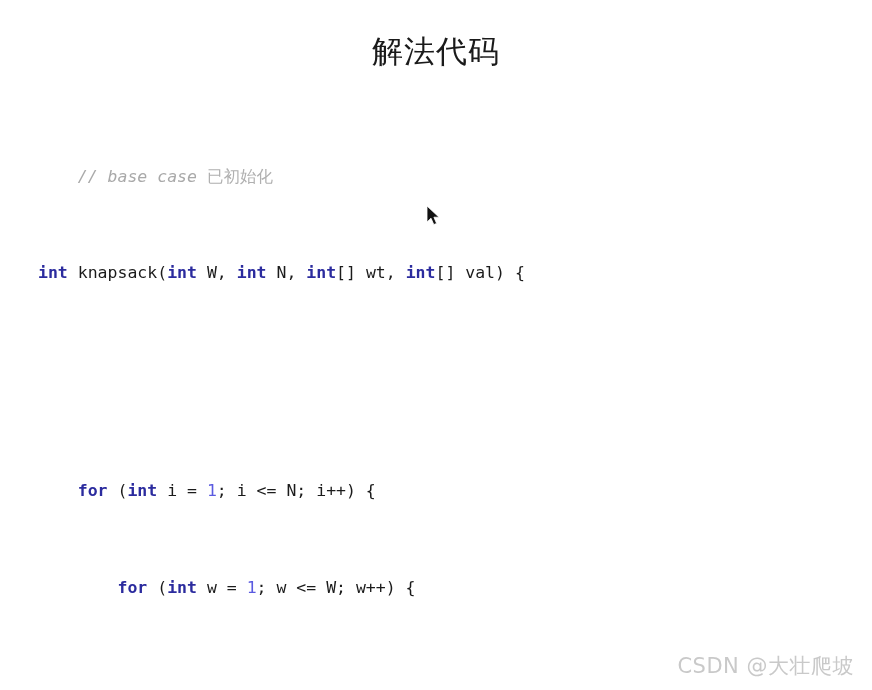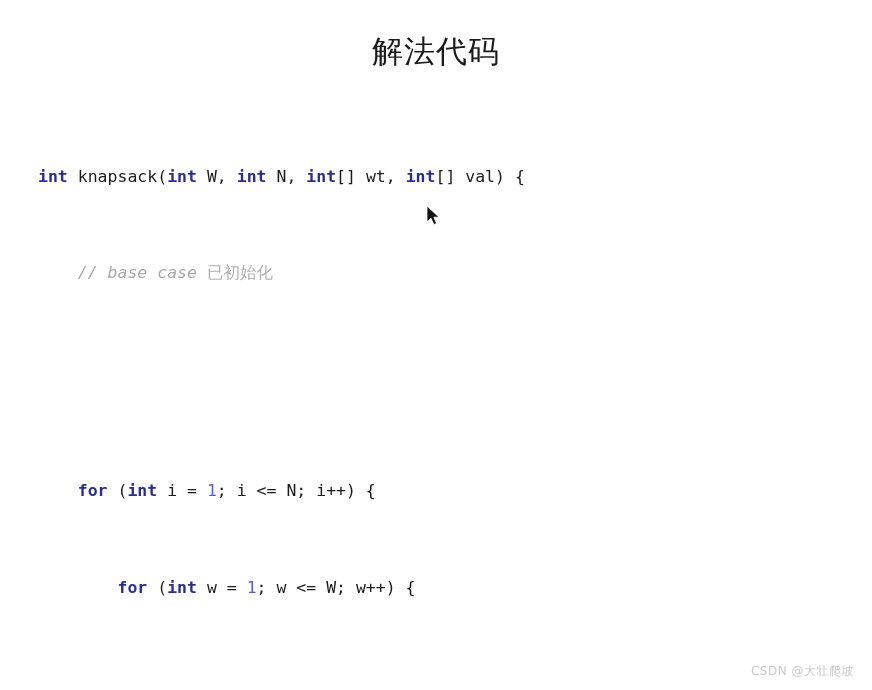--- a/index.html
+++ b/index.html
@@ -84,38 +84,38 @@
     height: 22px;
     pointer-events: none;
   }
 
   
   .watermark {
     position: absolute;
     right: 18px;
     bottom: 10px;
     font-family: "DejaVu Sans", "Liberation Sans", sans-serif;
-    font-size: 12px;
+    font-size: 21px;
     color: #c9c9c9;
     letter-spacing: 0.5px;
     white-space: nowrap;
   }
 </style>
 </head>
 <body>
 
 <div class="page">
 
   <div class="slide-title">解法代码</div>
 
   <div class="code-block">
 
+    <div class="code-line">    <span class="cmt">// base case </span><span class="cmt-cjk">已初始化</span></div>
+
     <div class="code-line"><span class="kw">int</span> knapsack(<span class="kw">int</span> W, <span class="kw">int</span> N, <span class="kw">int</span>[] wt, <span class="kw">int</span>[] val) {</div>
-
-    <div class="code-line">    <span class="cmt">// base case </span><span class="cmt-cjk">已初始化</span></div>
 
 
     <div class="code-line blank"> </div>
 
     <div class="code-line">    <span class="kw">for</span> (<span class="kw">int</span> i = <span class="num">1</span>; i &lt;= N; i++) {</div>
 
     <div class="code-line">        <span class="kw">for</span> (<span class="kw">int</span> w = <span class="num">1</span>; w &lt;= W; w++) {</div>
 
     
 

